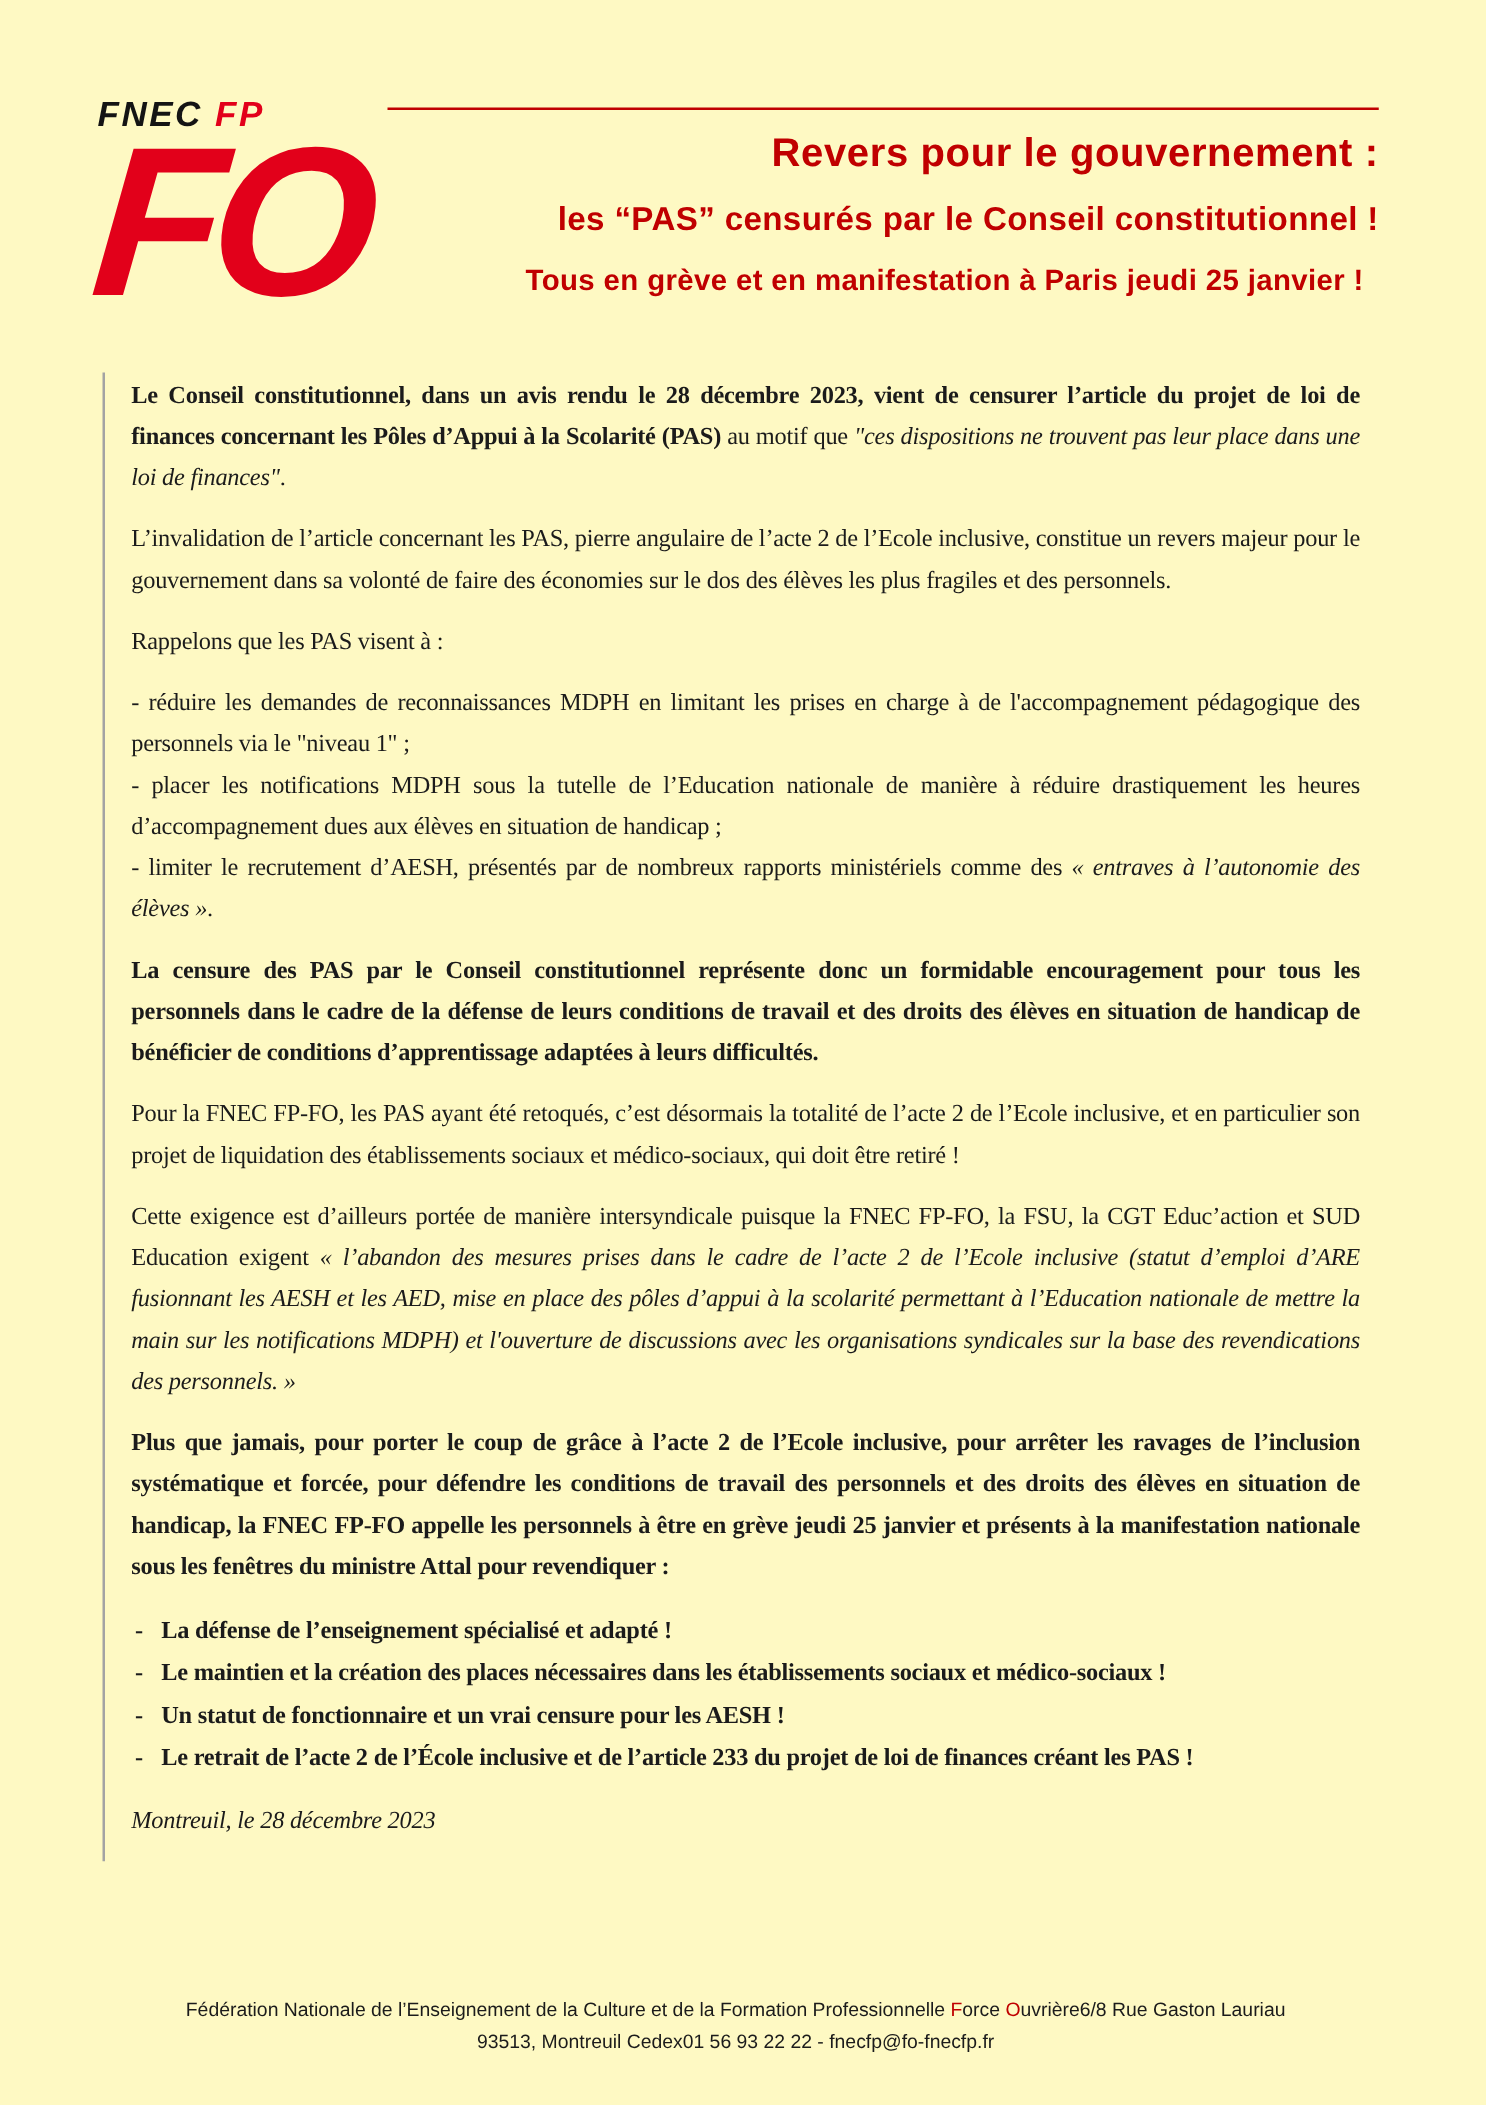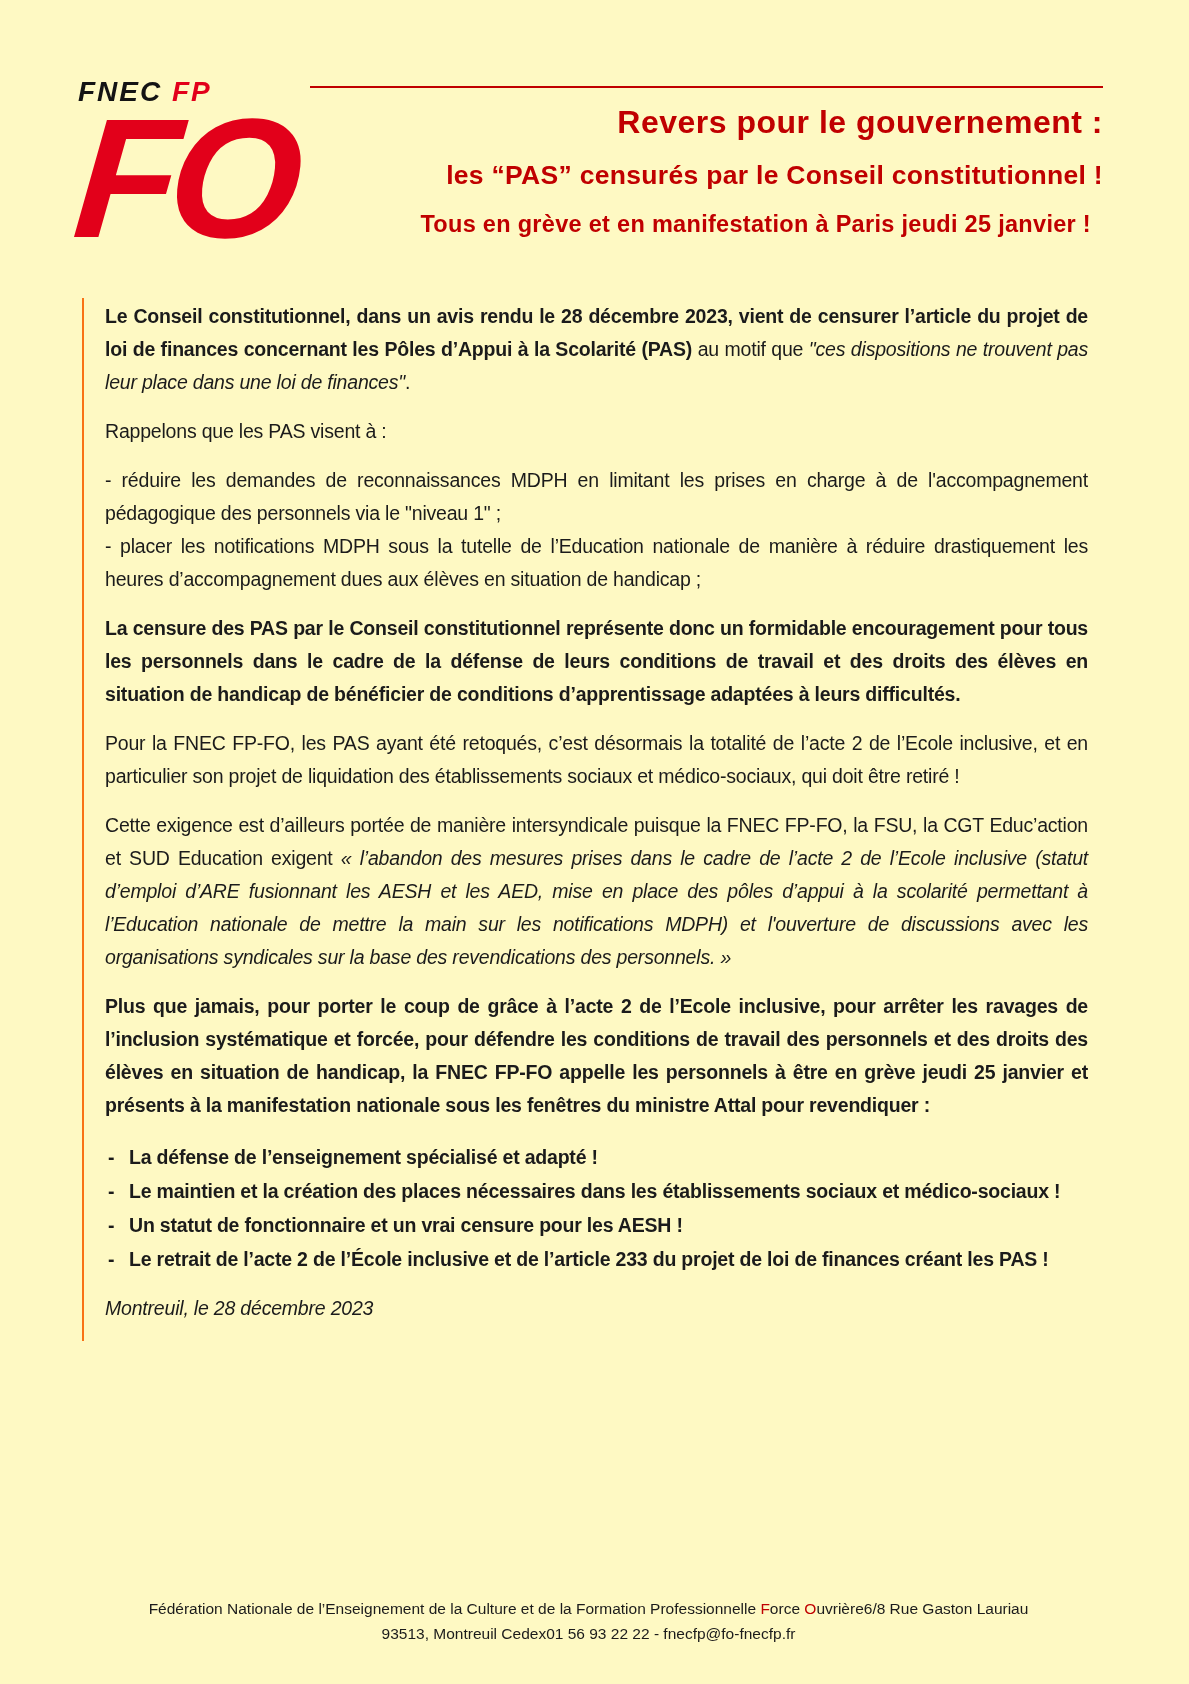--- a/index.html
+++ b/index.html
@@ -17,21 +17,21 @@
 
   
   .header-block { position:absolute; top:86px; right:86px; width:850px; text-align:right; }
   .header-rule { border-top:2px solid #c00000; width:793px; margin-left:auto; }
   .h1 { font-size:32px; font-weight:bold; color:#c00000; margin:16px 0 0 0; letter-spacing:0.5px; }
   .h2 { font-size:26.5px; font-weight:bold; color:#c00000; margin:19px 0 0 0; letter-spacing:0.3px; }
   .h3 { font-size:23.5px; font-weight:bold; color:#c00000; margin:20px 12px 0 0; letter-spacing:0.3px; }
 
   
   .content { position:absolute; top:298px; left:82px; width:1006px;
-             border-left:2px solid #f97316; padding-left:21px; box-sizing:border-box; }
+             border-left:2px solid #a3a3a3; padding-left:21px; box-sizing:border-box;font-family:Liberation Serif, serif; }
   .content p { margin:16px 0; font-size:19.5px; line-height:33px; text-align:justify; letter-spacing:-0.2px; }
   .content p.first { margin-top:2px; }
   .content p.tight { margin:0; }
   .b { font-weight:bold; }
   .i { font-style:italic; }
   .dash-list { margin:16px 0; }
 
   .revendications { margin-top:18px; }
   .bullet { position:relative; padding-left:24px; font-weight:bold; font-size:19.5px;
             line-height:34px; letter-spacing:-0.2px; }
@@ -63,26 +63,30 @@
     <div class="h2">les “PAS” censurés par le Conseil constitutionnel !</div>
     <div class="h3">Tous en grève et en manifestation à Paris jeudi 25 janvier !</div>
   </div>
 
   <div class="content">
 
     <p class="first">
       <span class="b">Le Conseil constitutionnel, dans un avis rendu le 28 décembre 2023, vient de censurer l’article du projet de loi de finances concernant les Pôles d’Appui à la Scolarité (PAS)</span><span> au motif que </span><span class="i">"ces dispositions ne trouvent pas leur place dans une loi de finances"</span><span>.</span>
     </p>
 
+    <p>L’invalidation de l’article concernant les PAS, pierre angulaire de l’acte 2 de l’Ecole inclusive, constitue un revers majeur pour le gouvernement dans sa volonté de faire des économies sur le dos des élèves les plus fragiles et des personnels.</p>
 
     <p>Rappelons que les PAS visent à :</p>
 
     <div class="dash-list">
       <p class="tight">- réduire les demandes de reconnaissances MDPH en limitant les prises en charge à de l'accompagnement pédagogique des personnels via le "niveau 1" ;</p>
       <p class="tight">- placer les notifications MDPH sous la tutelle de l’Education nationale de manière à réduire drastiquement les heures d’accompagnement dues aux élèves en situation de handicap ;</p>
+      <p class="tight">
+        <span>- limiter le recrutement d’AESH, présentés par de nombreux rapports ministériels comme des </span><span class="i">« entraves à l’autonomie des élèves »</span><span>.</span>
+      </p>
     </div>
 
     <p class="b">La censure des PAS par le Conseil constitutionnel représente donc un formidable encouragement pour tous les personnels dans le cadre de la défense de leurs conditions de travail et des droits des élèves en situation de handicap de bénéficier de conditions d’apprentissage adaptées à leurs difficultés.</p>
 
     <p>Pour la FNEC FP-FO, les PAS ayant été retoqués, c’est désormais la totalité de l’acte 2 de l’Ecole inclusive, et en particulier son projet de liquidation des établissements sociaux et médico-sociaux, qui doit être retiré !</p>
 
     <p>
       <span>Cette exigence est d’ailleurs portée de manière intersyndicale puisque la FNEC FP-FO, la FSU, la CGT Educ’action et SUD Education exigent </span><span class="i">« l’abandon des mesures prises dans le cadre de l’acte 2 de l’Ecole inclusive (statut d’emploi d’ARE fusionnant les AESH et les AED, mise en place des pôles d’appui à la scolarité permettant à l’Education nationale de mettre la main sur les notifications MDPH) et l'ouverture de discussions avec les organisations syndicales sur la base des revendications des personnels. »</span>
     </p>
 

